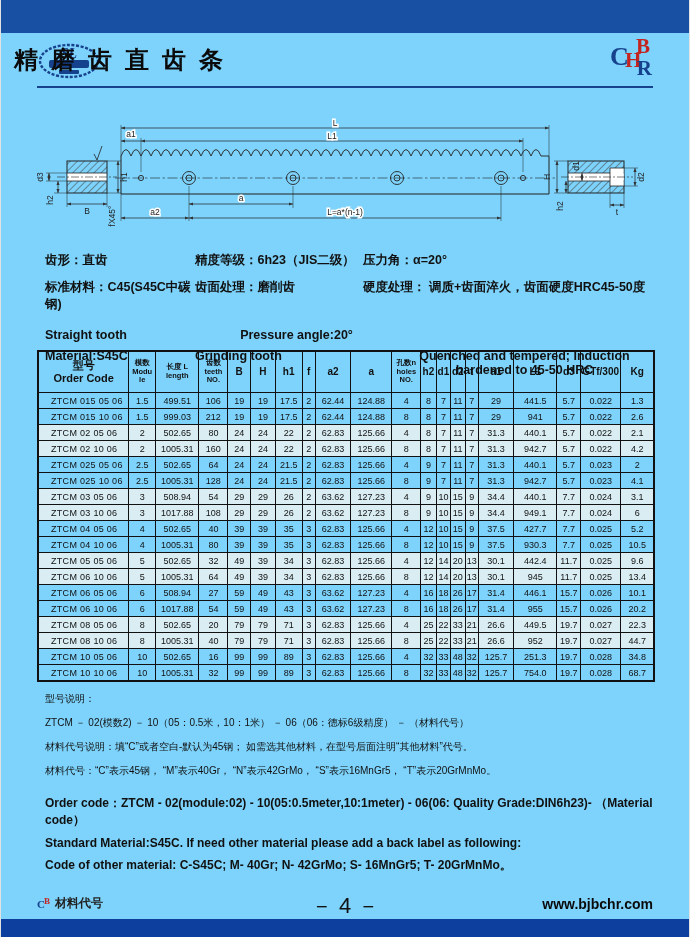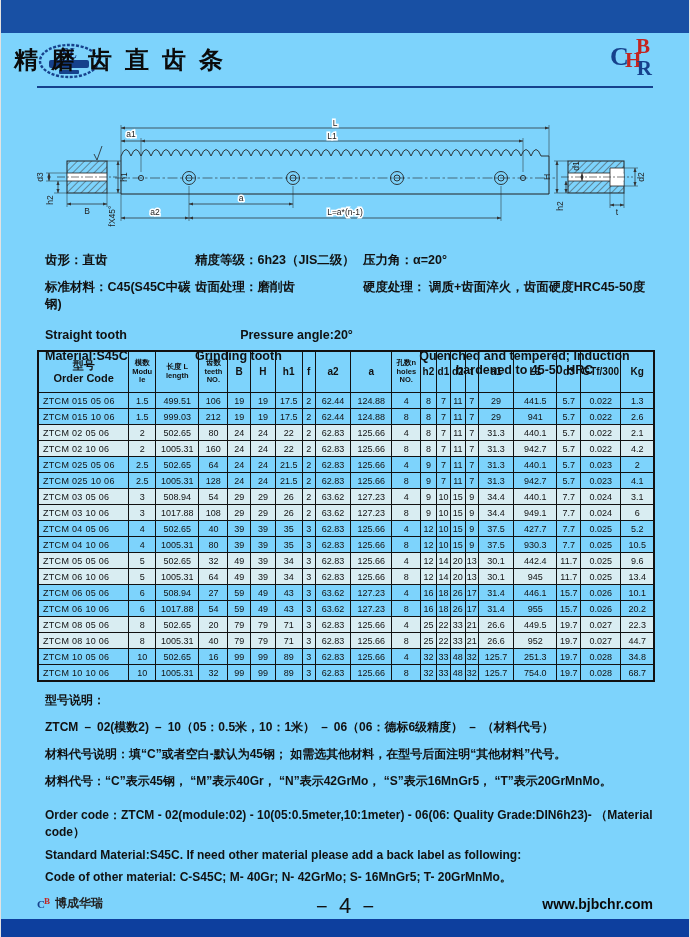--- a/index.html
+++ b/index.html
@@ -25,24 +25,24 @@
   .spec-row.en{grid-template-columns:150px 185px 1fr;margin-bottom:7px;}
   .spec-row.en .c3{padding-left:18px;text-align:center;}
   .spec-gap{height:5px;}
   table.spec-table{position:absolute;left:36px;top:350px;width:618px;border-collapse:collapse;table-layout:fixed;
                    border:2px solid #111;}
   .spec-table th,.spec-table td{border:1px solid #111;overflow:hidden;}
   .spec-table th{font-size:10px;font-weight:bold;padding:2px 0;line-height:1.2;height:36px;color:#111;}
   .spec-table th.th-main{font-size:11px;}
   .spec-table th.th-small{font-size:7.5px;line-height:1.15;}
   .spec-table td{height:15px;font-size:9px;text-align:center;padding:0 1px;white-space:nowrap;color:#111;}
-  .spec-table td:first-child{text-align:left;padding-left:4px;letter-spacing:.3px;}
+  .spec-table td:first-child{text-align:left;padding-left:12px;letter-spacing:.3px;}
   .spec-table tr.hl td{background:var(--row_hl);}
   .notes{position:absolute;left:44px;top:692px;right:36px;color:#111;}
-  .note-cn{font-size:12px;font-weight:bold;margin-bottom:10px;}
+  .note-cn{font-size:10px;font-weight:normal;margin-bottom:10px;}
   .notes-en-group{margin-top:17px;}
   .note-en{font-size:12px;font-weight:bold;margin-bottom:7px;}
   .footer-brand{position:absolute;left:36px;bottom:25px;display:flex;align-items:center;gap:5px;
                 font-size:12px;font-weight:bold;color:#222;}
   .mini-logo{position:relative;width:13px;height:14px;font-family:"Liberation Serif",serif;font-weight:bold;}
   .mini-logo i{position:absolute;font-style:normal;line-height:1;}
   .mini-logo .m-c{color:var(--logo_blue);font-size:11px;top:2px;left:0;}
   .mini-logo .m-b{color:var(--logo_red);font-size:9px;top:0;right:0;}
   .footer-page{position:absolute;left:0;right:0;bottom:16px;text-align:center;font-size:22px;color:#111;}
   .footer-site{position:absolute;right:36px;bottom:25px;font-size:14px;font-weight:bold;color:#0a0a0a;}
@@ -662,19 +662,19 @@
       <div class="note-en">Standard Material:S45C.  If need other material please add a back label as following:</div>
       <div class="note-en">Code of other material: C-S45C;      M- 40Gr;      N- 42GrMo;      S- 16MnGr5;      T- 20GrMnMo。</div>
     </div>
   </div>
 
   <div class="footer-brand">
     <span class="mini-logo">
         <i class="m-c">C</i>
         <i class="m-b">B</i>
       </span>
-    <span>博成华瑞</span>
+    <span>材料代号</span>
   </div>
   <div class="footer-page">－ 4 －</div>
   <div class="footer-site">www.bjbchr.com</div>
 
   <div class="bottom-bar"></div>
 </div>
 
 </body></html>

